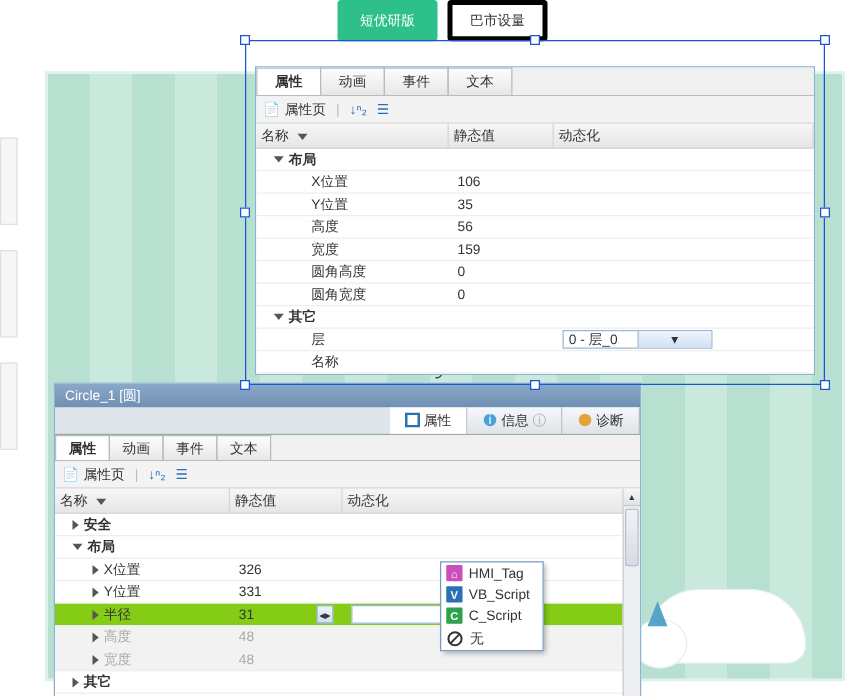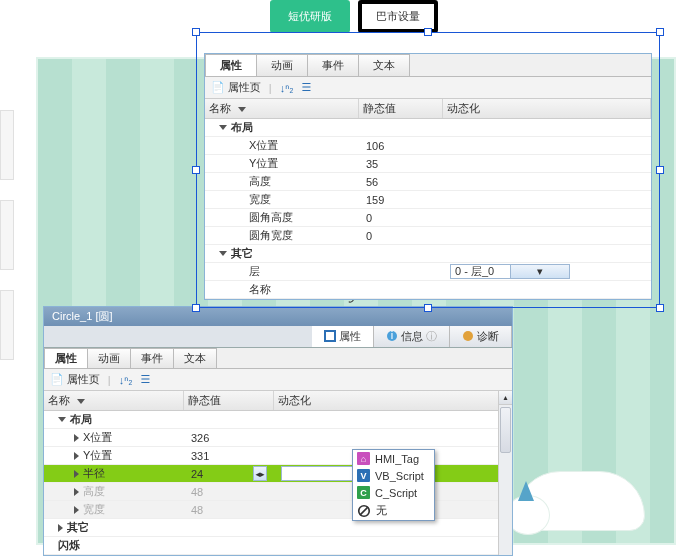--- a/index.html
+++ b/index.html
@@ -126,20 +126,26 @@
     <span style="color:#2b6fb5">☰</span>
   </div>
   <div class="grid" style="position:relative">
     <div class="ghead">
       <div class="gh lcolname"><span>名称</span> <span class="caret open" style="margin-left:4px"></span></div>
       <div class="gh lcolstat">静态值</div>
       <div class="gh lcoldyn">动态化</div>
     </div>
     <div class="row">
         <div class="cell lnm ind1">
+          <span class="caret"></span>
+          <span class="bold">安全</span>
+        </div>
+      </div>
+    <div class="row">
+        <div class="cell lnm ind1">
           <span class="caret open"></span>
           <span class="bold">布局</span>
         </div>
       </div>
     <div class="row">
         <div class="cell lnm ind2">
           <span class="caret"></span>
           <span>X位置</span>
         </div>
         <div class="cell lst">326</div>
@@ -150,21 +156,21 @@
           <span>Y位置</span>
         </div>
         <div class="cell lst">331</div>
       </div>
     <div class="row" style="background:#84cc16">
       <div class="cell lnm ind2">
           <span class="caret"></span>
           <span>半径</span>
         </div>
       <div class="cell lst">
-          <span>24</span>
+          <span>31</span>
           <span class="stepbtn">◂▸</span>
         </div>
       <div class="cell ldy">
           <span class="txtfield"></span>
           <span class="dynbtn">
             <svg width="10" height="10" viewBox="0 0 10 10">
               <circle cx="5" cy="5" r="4" fill="none" stroke="#2b6fb5" stroke-width="1.5"></circle>
               <line x1="1" y1="9" x2="9" y2="1" stroke="#2b6fb5" stroke-width="1.5"></line>
             </svg>
           </span>

